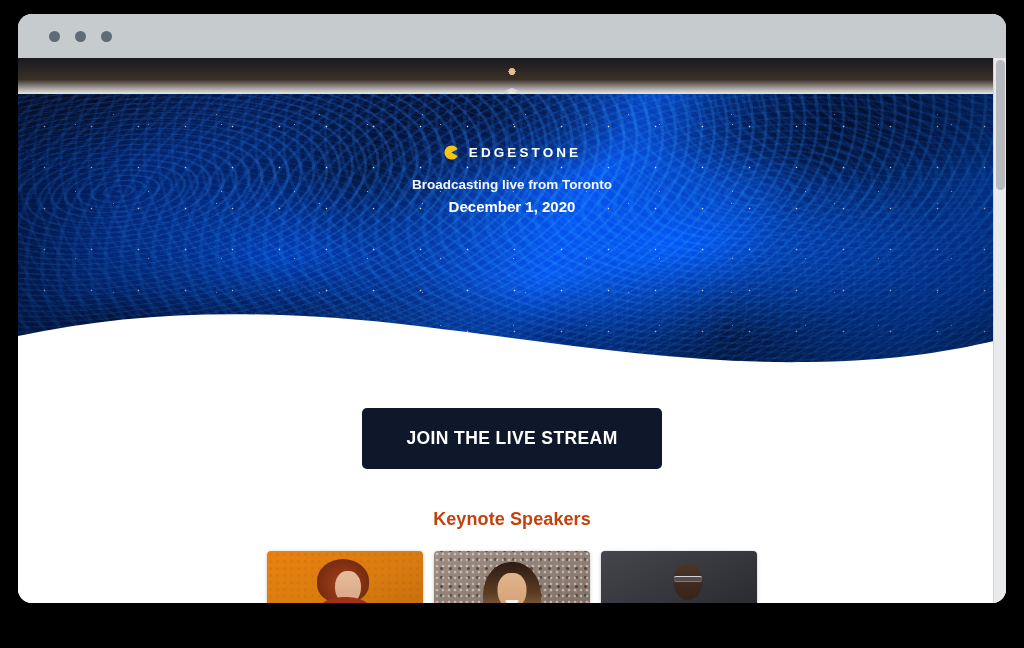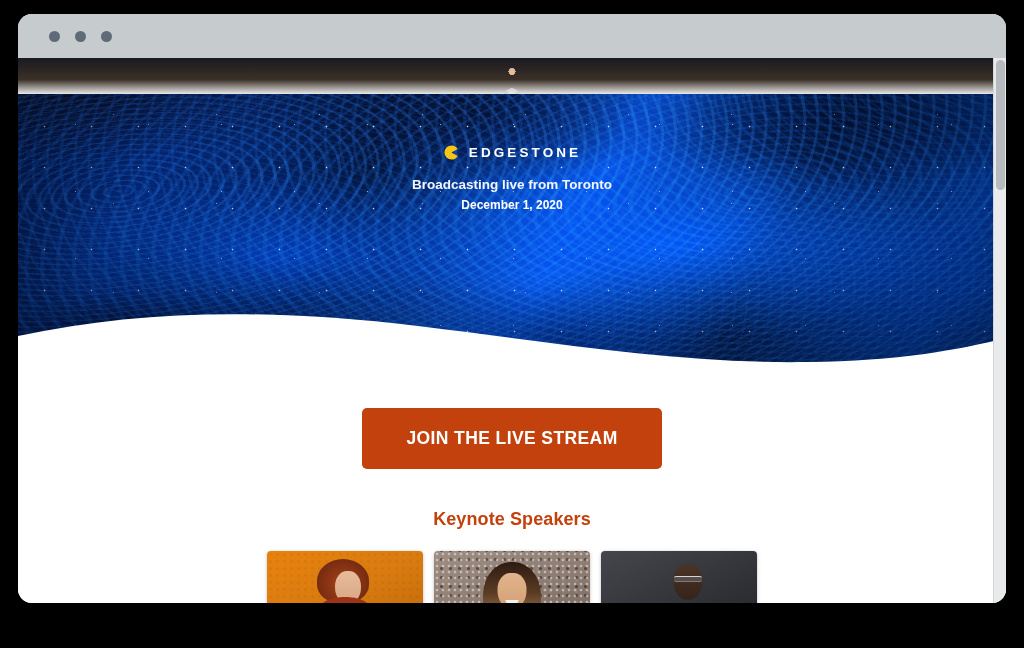--- a/index.html
+++ b/index.html
@@ -201,36 +201,36 @@
     color: #ffffff;
   }
   #hero-subtitle {
     margin-top: 12px;
     font-size: 13.5px;
     font-weight: 700;
     color: #f2f6ff;
   }
   #hero-date {
     margin-top: 6px;
-    font-size: 12px;
+    font-size: 15px;
     font-weight: 700;
     color: #ffffff;
   }
 
   
   #content {
     position: absolute;
     left: 0; top: 310px;
     width: 988px;
     text-align: center;
   }
   #cta-button {
     display: inline-block;
     margin-top: 40px;
-    background: #c2410c;
+    background: #0f172a;
     color: #ffffff;
     font-size: 17.5px;
     font-weight: 800;
     letter-spacing: 0.4px;
     padding: 20px 44px;
     border: none;
     border-radius: 5px;
     cursor: pointer;
     font-family: "Liberation Sans", sans-serif;
   }

